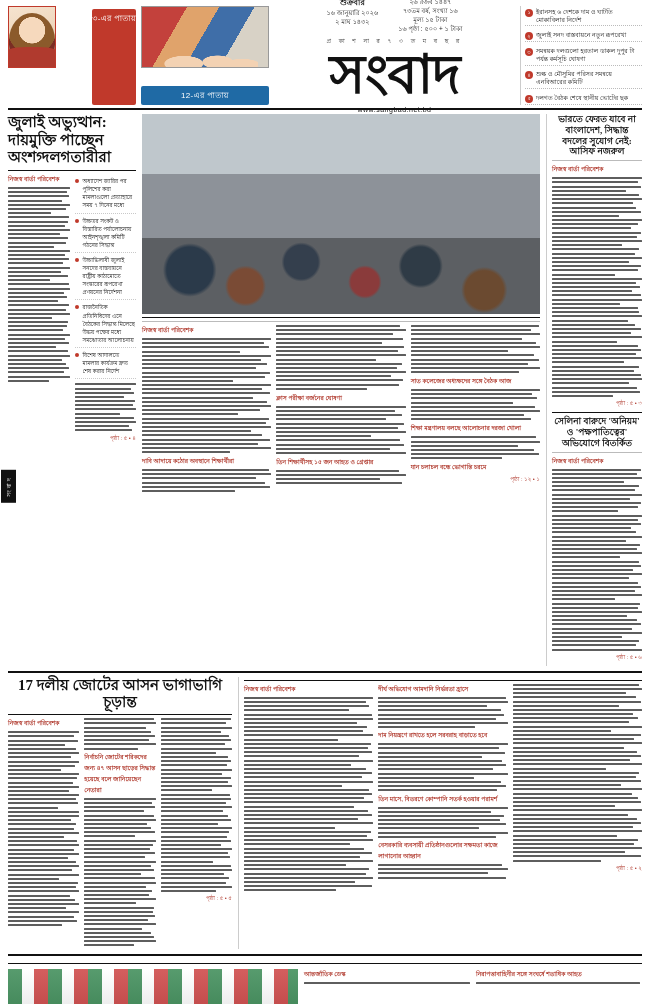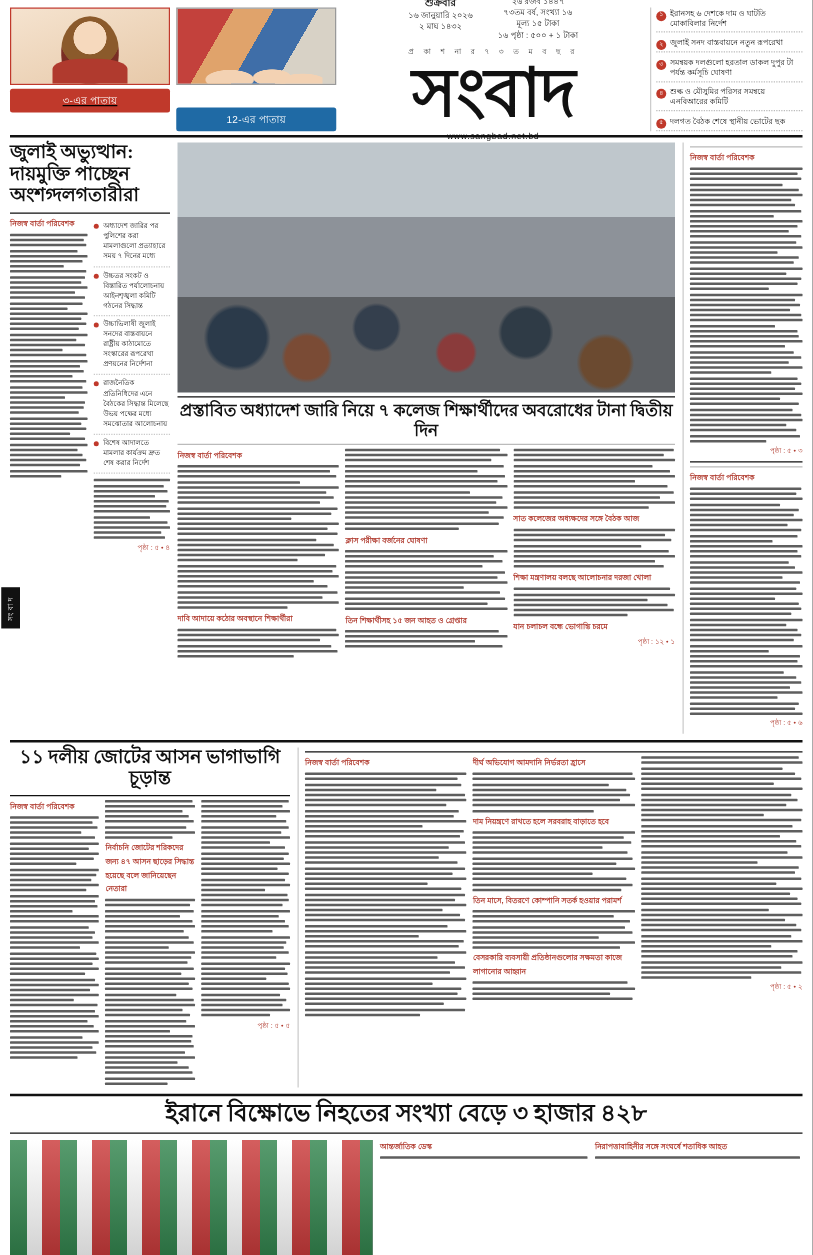--- a/index.html
+++ b/index.html
@@ -21,22 +21,22 @@
   .masthead {
     display: flex;
     align-items: stretch;
     border-bottom: 2px solid #111;
     padding-bottom: 3px;
     height: 104px;
   }
   .mh-left {
     width: 128px;
     display: flex;
-    flex-direction: column;
-    text-decoration: underline;
+    flex-direction: row;
+    justify-content: space-between;
   }
   .mh-photo-box {
     border: 1px solid #c0392b;
     height: 62px;
     display: flex;
     align-items: center;
     justify-content: center;
     background: linear-gradient(160deg,#f5e3cf,#e7c9a9);
     position: relative;
     overflow: hidden;
@@ -357,21 +357,20 @@
           </div>
           <div class="cont">পৃষ্ঠা : ৫ • ৪</div>
         </div>
       </div>
     </div>
 
     <div class="col-mid">
       <div class="photo crowd" style="height:200px"></div>
 
       <div class="hl-rule"></div>
-      <div class="headline title-band" style="font-size:13.5px">প্রস্তাবিত অধ্যাদেশ জারি নিয়ে ৭ কলেজ শিক্ষার্থীদের অবরোধের টানা দ্বিতীয় দিন</div>
       <div class="thin-rule"></div>
 
       <div class="three">
         <div>
           <div class="kicker">নিজস্ব বার্তা পরিবেশক</div>
           <div class="lines">
             <i style="width:100%"></i>
               <i style="width:94%"></i>
               <i style="width:98%"></i>
               <i style="width:76%"></i>
@@ -490,20 +489,21 @@
               <i style="width:71%"></i>
           </div>
           <div class="kicker" style="margin-top:3px">যান চলাচল বন্ধে ভোগান্তি চরমে</div>
           <div class="cont">পৃষ্ঠা : ১২ • ১</div>
         </div>
       </div>
     </div>
 
     <div class="col-right">
       <div class="side-box">
+        <div class="side-head">ভারতে ফেরত যাবে না বাংলাদেশ, সিদ্ধান্ত বদলের সুযোগ নেই: আসিফ নজরুল</div>
         <div class="thin-rule"></div>
         <div class="kicker">নিজস্ব বার্তা পরিবেশক</div>
         <div class="lines">
           <i style="width:100%"></i>
             <i style="width:95%"></i>
             <i style="width:99%"></i>
             <i style="width:82%"></i>
           <i style="width:97%"></i>
             <i style="width:100%"></i>
             <i style="width:90%"></i>
@@ -553,20 +553,21 @@
             <i style="width:94%"></i>
             <i style="width:98%"></i>
           <i style="width:68%"></i>
         </div>
         <div class="cont">পৃষ্ঠা : ৫ • ৩</div>
       </div>
 
       <div class="hl-rule"></div>
 
       <div class="side-box">
+        <div class="side-head">সেলিনা বারুদে 'অনিয়ম' ও 'পক্ষপাতিত্বের' অভিযোগে বিতর্কিত</div>
         <div class="thin-rule"></div>
         <div class="kicker">নিজস্ব বার্তা পরিবেশক</div>
         <div class="lines">
           <i style="width:99%"></i>
             <i style="width:94%"></i>
             <i style="width:100%"></i>
             <i style="width:80%"></i>
           <i style="width:97%"></i>
             <i style="width:92%"></i>
             <i style="width:100%"></i>
@@ -609,21 +610,21 @@
             <i style="width:100%"></i>
         </div>
         <div class="cont">পৃষ্ঠা : ৫ • ৬</div>
       </div>
     </div>
   </div>
 
   <div class="sec-rule-top">
     <div style="display:flex; gap:6px;">
       <div style="width:224px">
-        <div class="headline title-band" style="font-size:15px">১১ দলীয় জোটের আসন ভাগাভাগি চূড়ান্ত</div>
+        <div class="headline title-band" style="font-size:15px">17 দলীয় জোটের আসন ভাগাভাগি চূড়ান্ত</div>
         <div class="hl-rule"></div>
         <div class="three">
           <div>
             <div class="kicker">নিজস্ব বার্তা পরিবেশক</div>
             <div class="lines">
               <i style="width:100%"></i>
                 <i style="width:93%"></i>
                 <i style="width:98%"></i>
                 <i style="width:80%"></i>
               <i style="width:96%"></i>
@@ -920,21 +921,20 @@
                 <i style="width:68%"></i>
             </div>
             <div class="cont">পৃষ্ঠা : ৫ • ২</div>
           </div>
         </div>
       </div>
     </div>
   </div>
 
   <div style="border-top:2px solid #111; margin-top:5px; padding-top:4px;">
-    <div class="headline title-band" style="font-size:19px">ইরানে বিক্ষোভে নিহতের সংখ্যা বেড়ে ৩ হাজার ৪২৮</div>
     <div class="hl-rule"></div>
 
     <div class="bottom-strip">
       <div style="width:290px">
         <div class="photo iran" style="height:132px"></div>
 
       </div>
 
       <div style="flex:1; display:flex; gap:6px;">
         <div style="flex:1">

